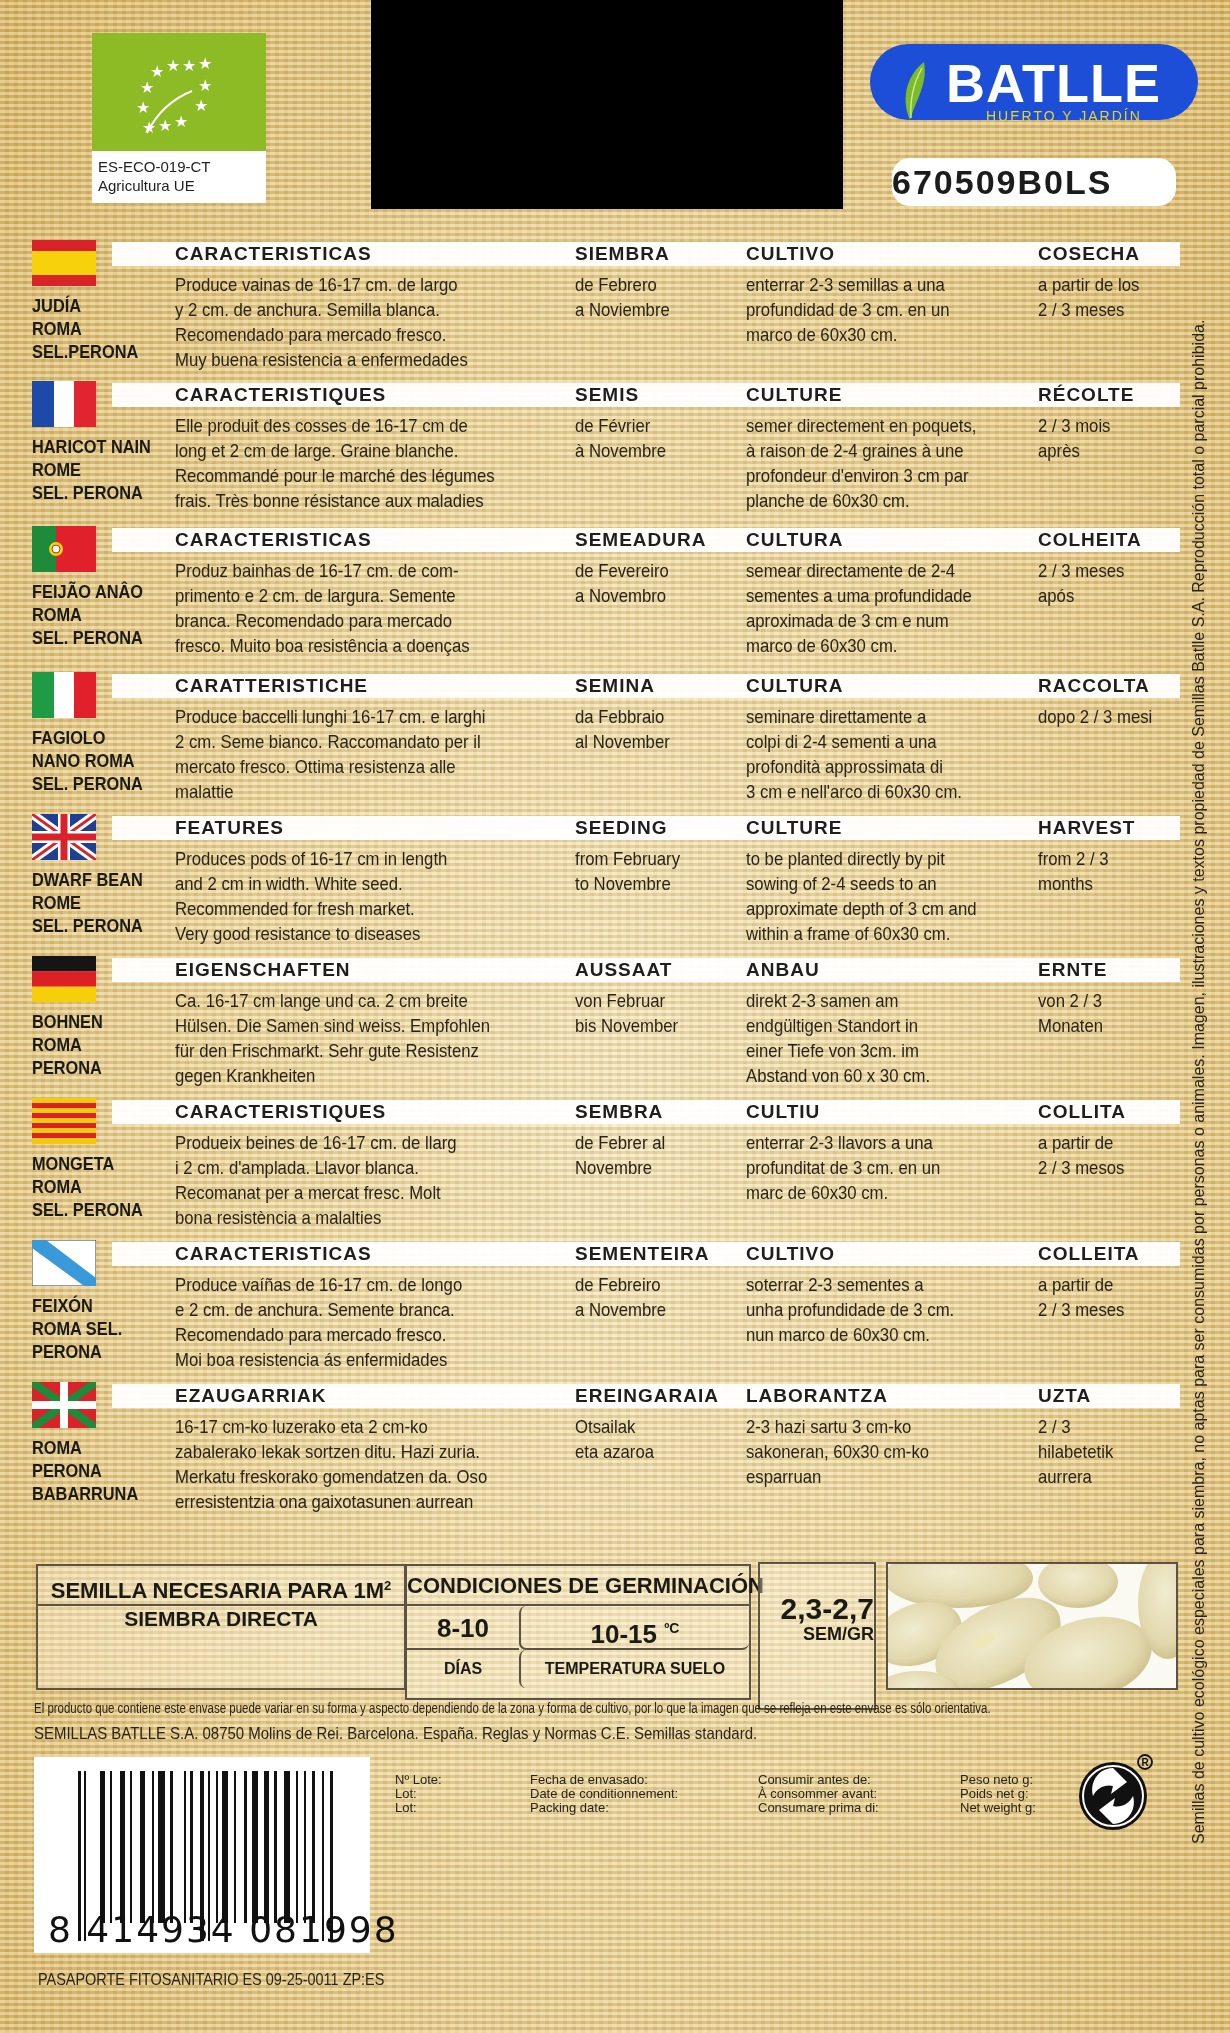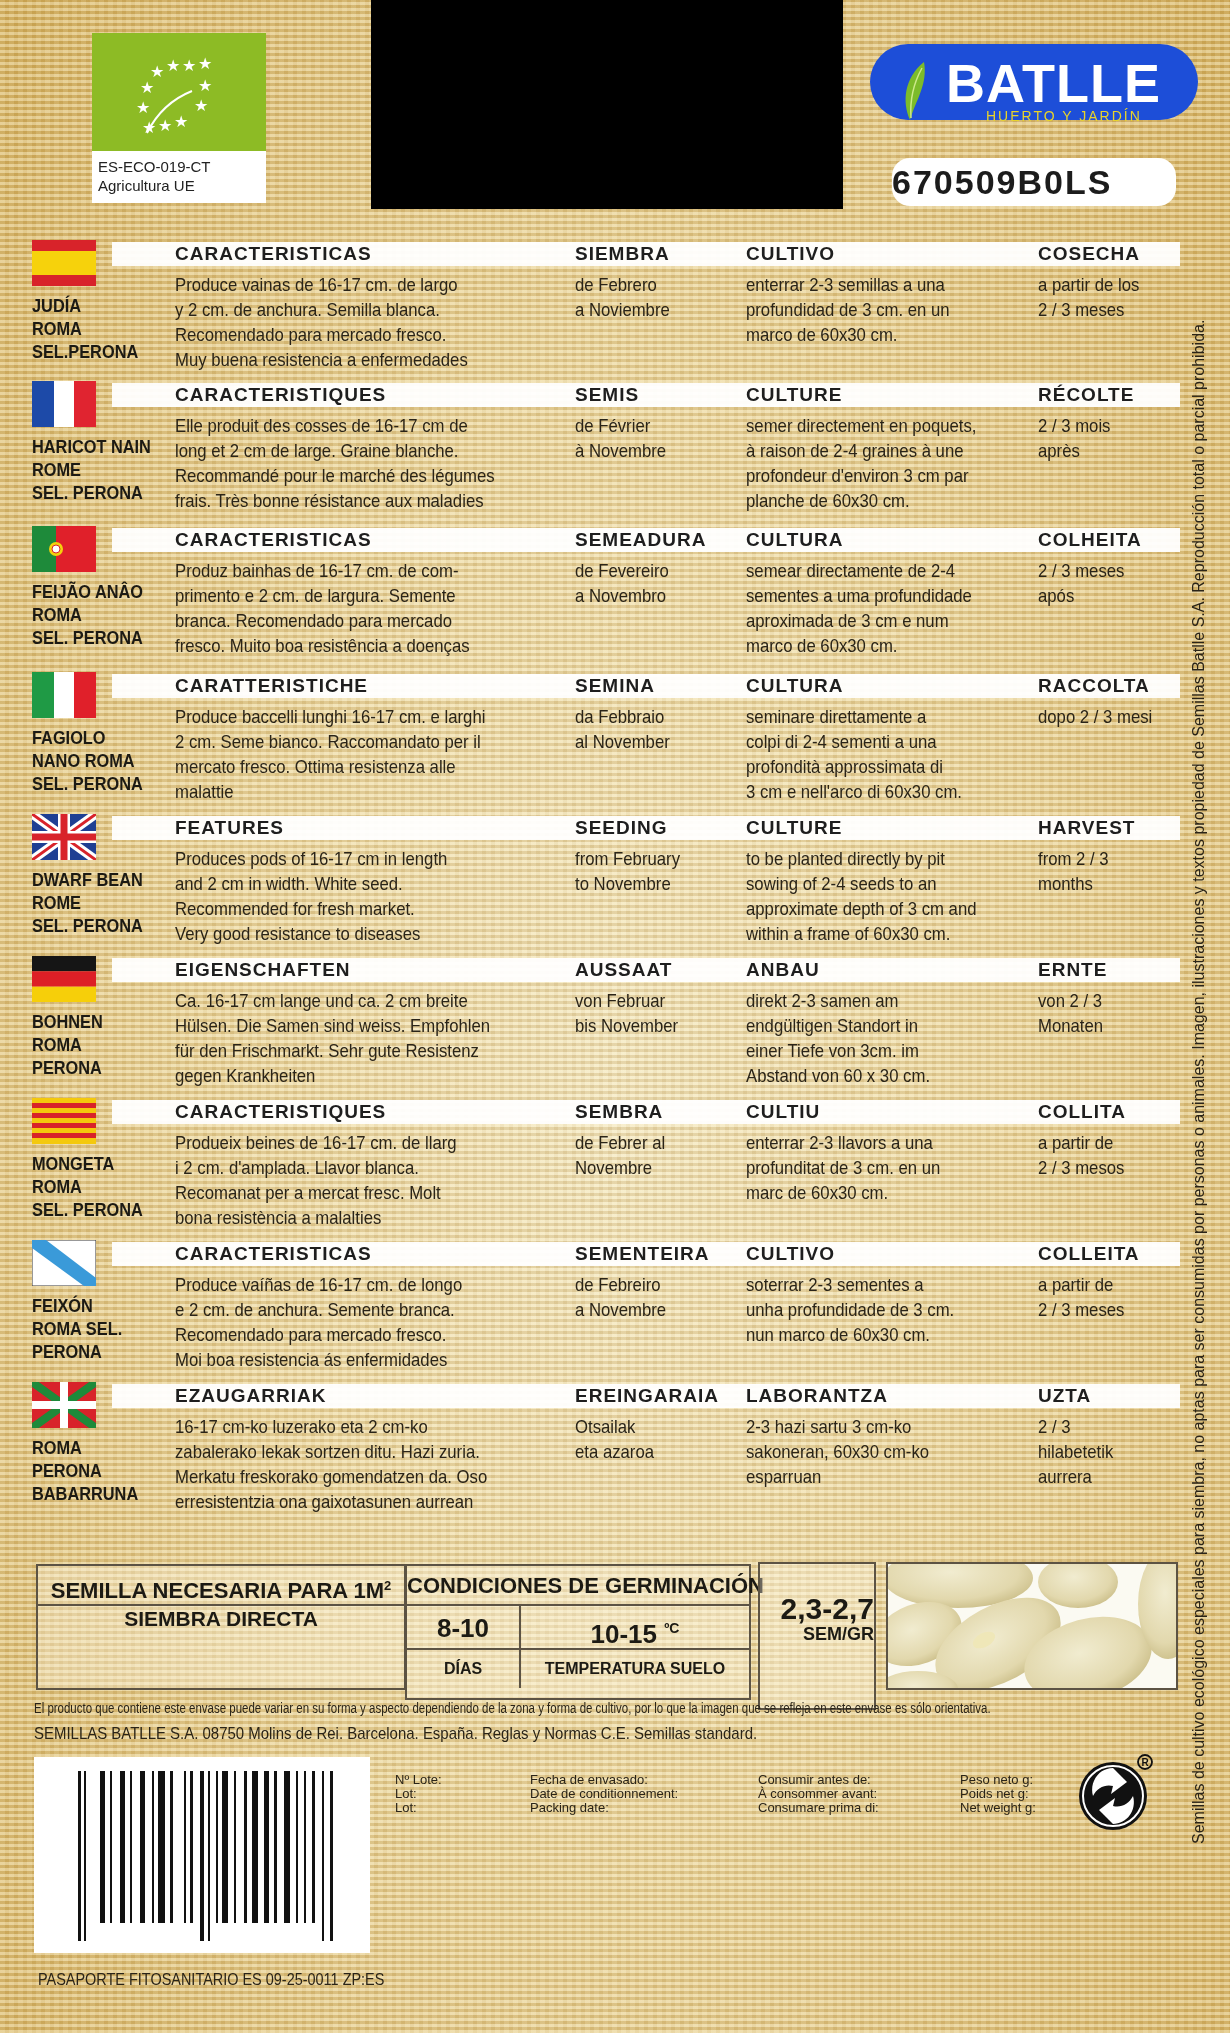--- a/index.html
+++ b/index.html
@@ -44,21 +44,21 @@
   .box-seed .title sup { font-size: 13px; }
   .box-seed .v1 { text-align: center; font-size: 26px; font-weight: 700; margin-top: 10px; line-height: 28px; color: #1c1a14; }
   .box-seed .v1 small { font-size: 20px; }
   .box-seed .v2 { text-align: center; font-size: 21px; font-weight: 700; line-height: 26px; color: #1c1a14; }
   .box-germ { left: 405px; top: 1564px; width: 346px; height: 136px; }
   .box-germ .title { height: 40px; border-bottom: 2px solid #5c5344; font-size: 22px; font-weight: 700; text-align: center; line-height: 40px; color: #1c1a14; white-space: nowrap; }
   .box-germ .grid { display: grid; grid-template-columns: 112px 1fr; }
   .box-germ .cell { text-align: center; font-weight: 700; color: #1c1a14; }
   .box-germ .val { font-size: 26px; height: 44px; line-height: 44px; border-bottom: 2px solid #5c5344; }
   .box-germ .lab { font-size: 16px; height: 38px; line-height: 38px; }
-  .box-germ .bl { border-left: 2px solid #5c5344; }
+  .box-germ .bl { border-left: 2px solid #5c5344; border-radius: 7px; }
   .box-germ .val sup { font-size: 14px; }
   .box-semgr { left: 758px; top: 1562px; width: 118px; height: 148px; text-align: right; }
   .box-semgr .v { font-size: 30px; font-weight: 700; margin-top: 30px; line-height: 30px; color: #1c1a14; }
   .box-semgr .u { font-size: 18px; font-weight: 700; line-height: 20px; color: #1c1a14; }
   .beans { left: 886px; top: 1562px; width: 292px; height: 128px; background: #fbfaf2; overflow: hidden; }
 
   .disclaimer { position: absolute; left: 34px; top: 1700px; font-size: 14px; color: #2a2418; white-space: nowrap; transform: scaleX(0.82); transform-origin: left; font-family: "Liberation Sans Narrow", "Liberation Sans", sans-serif; }
   .company { position: absolute; left: 34px; top: 1724px; font-size: 17px; color: #2a2418; white-space: nowrap; transform: scaleX(0.88); transform-origin: left; font-family: "Liberation Sans Narrow", "Liberation Sans", sans-serif; }
 
   
@@ -434,20 +434,21 @@
         <rect x="230" y="14" width="5" height="152"></rect>
       <rect x="240" y="14" width="3" height="152"></rect>
         <rect x="250" y="14" width="6" height="152"></rect>
       <rect x="262" y="14" width="2" height="152"></rect>
         <rect x="270" y="14" width="2" height="152"></rect>
       <rect x="278" y="14" width="3" height="152"></rect>
         <rect x="288" y="14" width="2" height="170"></rect>
       <rect x="296" y="14" width="3" height="170"></rect>
     </g>
   </svg>
+  <div class="digits">8 414934 081998</div>
 </div>
 <div class="passport">PASAPORTE FITOSANITARIO ES 09-25-0011 ZP:ES</div>
 
 <div class="lot-col" style="left:395px">Nº Lote:
 Lot:
 Lot:</div>
 <div class="lot-col" style="left:530px">Fecha de envasado:
 Date de conditionnement:
 Packing date:</div>
 <div class="lot-col" style="left:758px">Consumir antes de:

